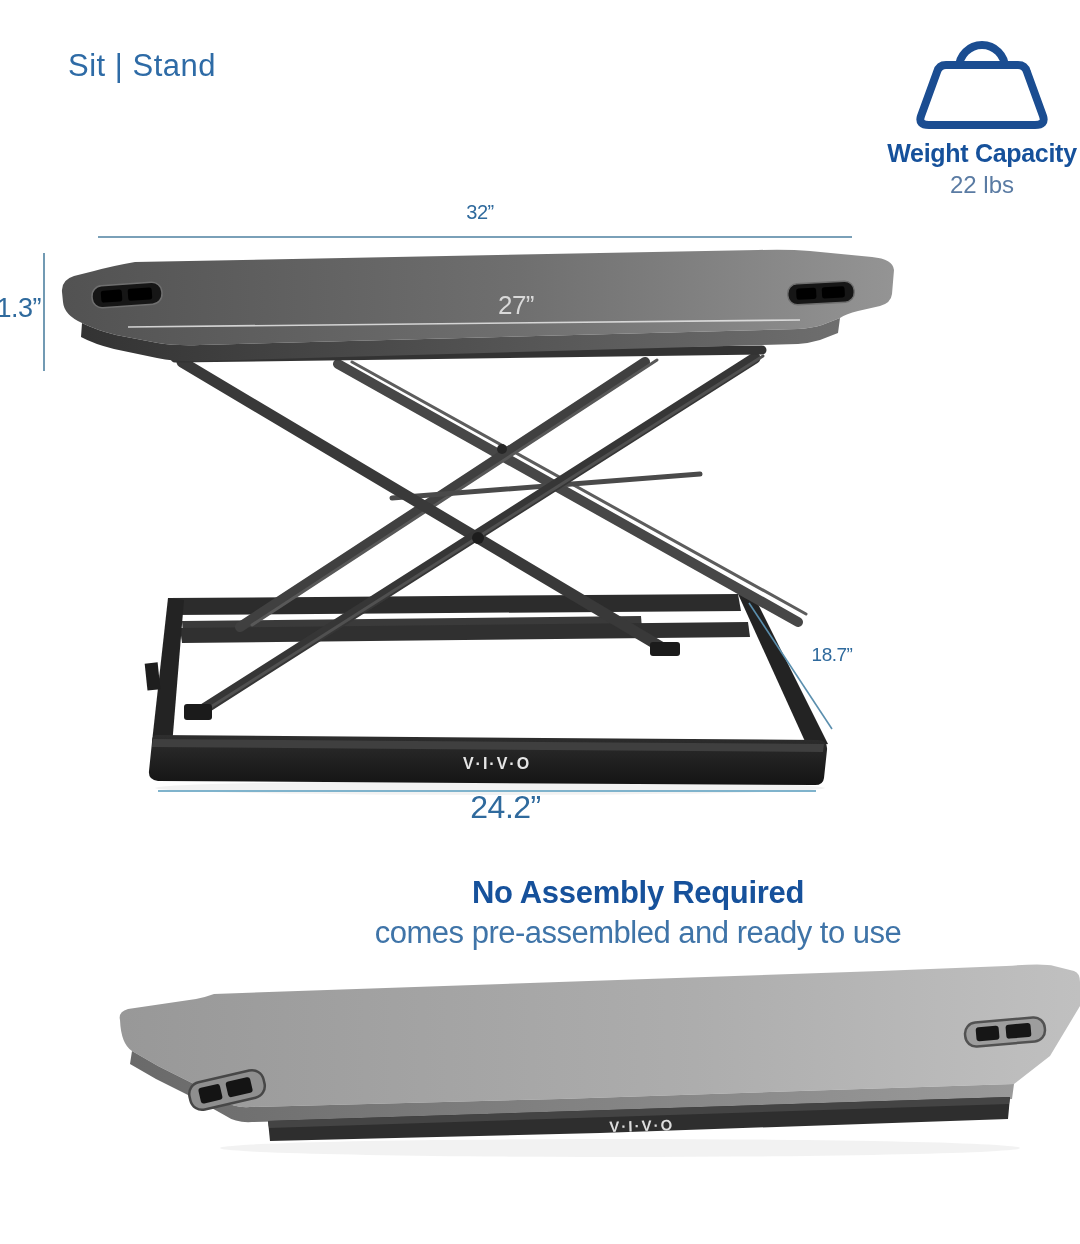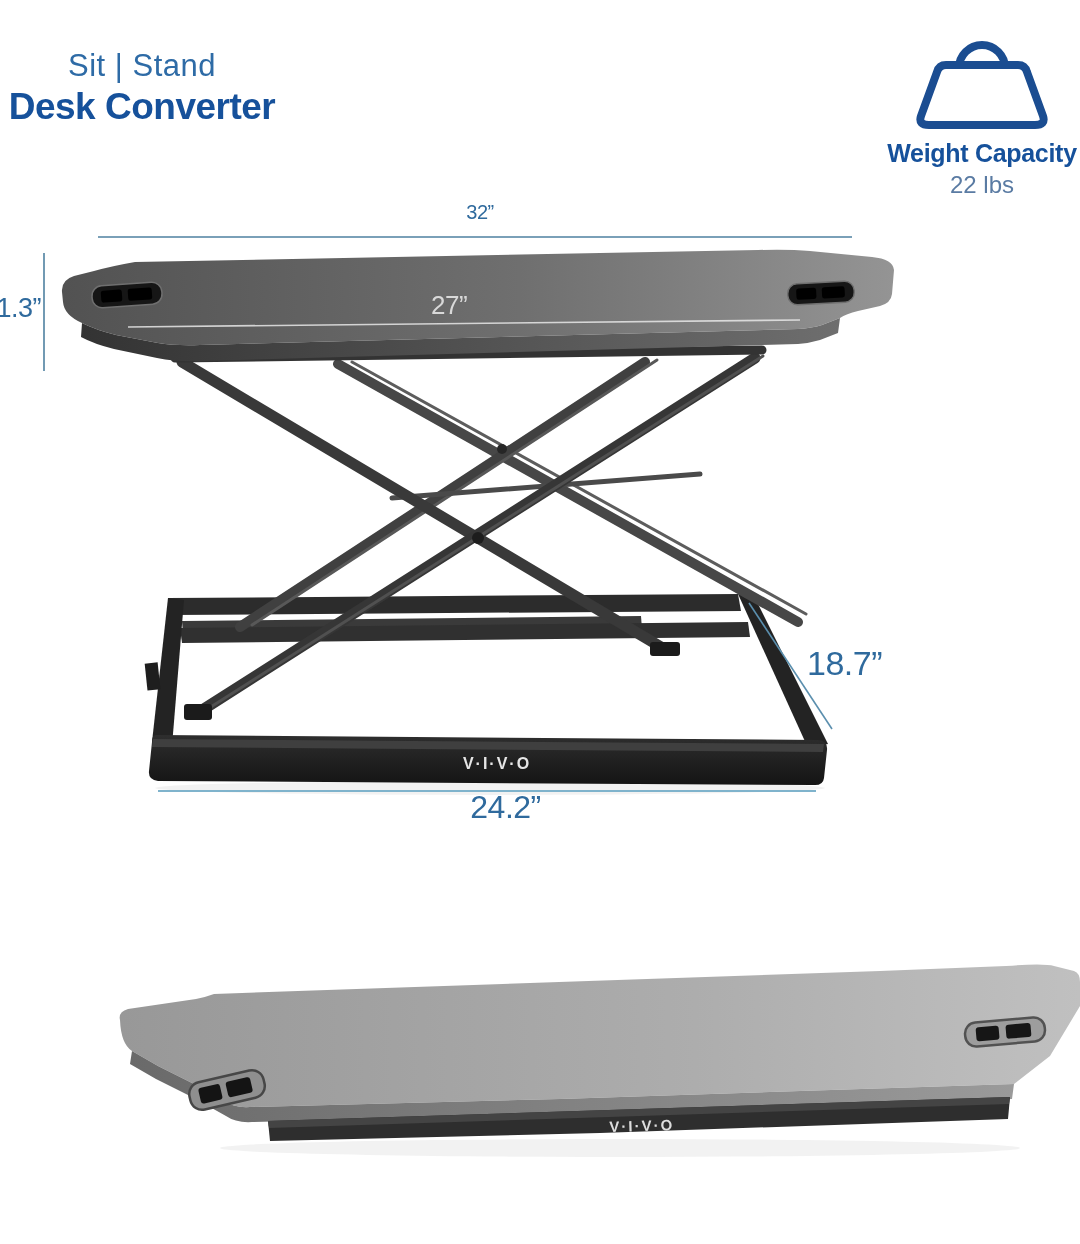--- a/index.html
+++ b/index.html
@@ -15,22 +15,22 @@
   .title-bold{font-size:37px;font-weight:700;color:#16519b;letter-spacing:-0.5px;margin-top:2px;}
   
   .weight-block{left:853px;top:38px;width:258px;text-align:center;}
   .weight-icon-wrap{width:150px;height:96px;margin:0 auto;}
   .weight-label{font-size:25px;font-weight:700;color:#16519b;margin-top:5px;letter-spacing:-0.3px;}
   .weight-value{font-size:24px;font-weight:400;color:#5a7ba3;margin-top:3px;}
   
   .dim{color:#2f6a9d;font-weight:400;text-align:center;letter-spacing:-0.5px;}
   .dim-32{left:425px;top:201px;width:110px;font-size:20px;}
   .dim-21{left:-30px;top:293px;width:71px;font-size:27px;text-align:right;}
-  .dim-27{left:431px;top:290px;width:94px;font-size:26px;color:#d9d9d9;font-weight:400;text-align:left;}
-  .dim-18{left:782px;top:644px;width:100px;font-size:34px;text-align:right;}
+  .dim-27{left:440px;top:290px;width:94px;font-size:26px;color:#d9d9d9;font-weight:400;text-align:right;}
+  .dim-18{left:782px;top:644px;width:100px;font-size:19px;text-align:center;}
   .dim-24{left:448px;top:789px;width:115px;font-size:32px;}
   
   .assembly-block{left:330px;top:876px;width:616px;text-align:center;line-height:1.1;}
   .assembly-title{font-size:31px;font-weight:700;color:#16519b;letter-spacing:-0.3px;}
   .assembly-sub{font-size:31px;font-weight:400;color:#3f74a8;margin-top:6px;letter-spacing:-0.5px;}
   svg{display:block;}
   .figure-svg{left:0;top:0;pointer-events:none;}
 </style>
 </head>
 <body>
@@ -137,34 +137,37 @@
       <g transform="translate(1005,1032) rotate(-5)">
         <rect x="-40" y="-12" width="80" height="24" rx="11" fill="#9d9d9d" stroke="#525252" stroke-width="2.5"></rect>
         <rect x="-29" y="-7" width="23" height="14" rx="3" fill="#161616"></rect>
         <rect x="1" y="-7" width="25" height="14" rx="3" fill="#161616"></rect>
       </g>
     </g>
   </svg>
 
   <div class="abs title-block">
     <div class="title-light">Sit | Stand</div>
-    <div class="title-bold">Desk Converter</div>
   </div>
 
   <div class="abs weight-block">
     <div class="weight-icon-wrap">
       <svg width="150" height="96" viewBox="0 0 150 96">
         <circle cx="75" cy="30" r="23" fill="none" stroke="#1b4d91" stroke-width="8"></circle>
         <path d="M39,27 L111,27 Q118,27 120,34 L136,78 Q139,87 128,87 L22,87 Q11,87 14,78 L30,34 Q32,27 39,27 Z" fill="#ffffff" stroke="#1b4d91" stroke-width="8" stroke-linejoin="round"></path>
       </svg>
     </div>
     <div class="weight-label">Weight Capacity</div>
     <div class="weight-value">22 lbs</div>
   </div>
 
   <div class="abs dim dim-32">32”</div>
   <div class="abs dim dim-21">21.3”</div>
   <div class="abs dim dim-27">27”</div>
   <div class="abs dim dim-18">18.7”</div>
   <div class="abs dim dim-24">24.2”</div>
 
+  <div class="abs assembly-block">
+    <div class="assembly-title">No Assembly Required</div>
+    <div class="assembly-sub">comes pre-assembled and ready to use</div>
+  </div>
 
 </div>
 
 </body></html>

